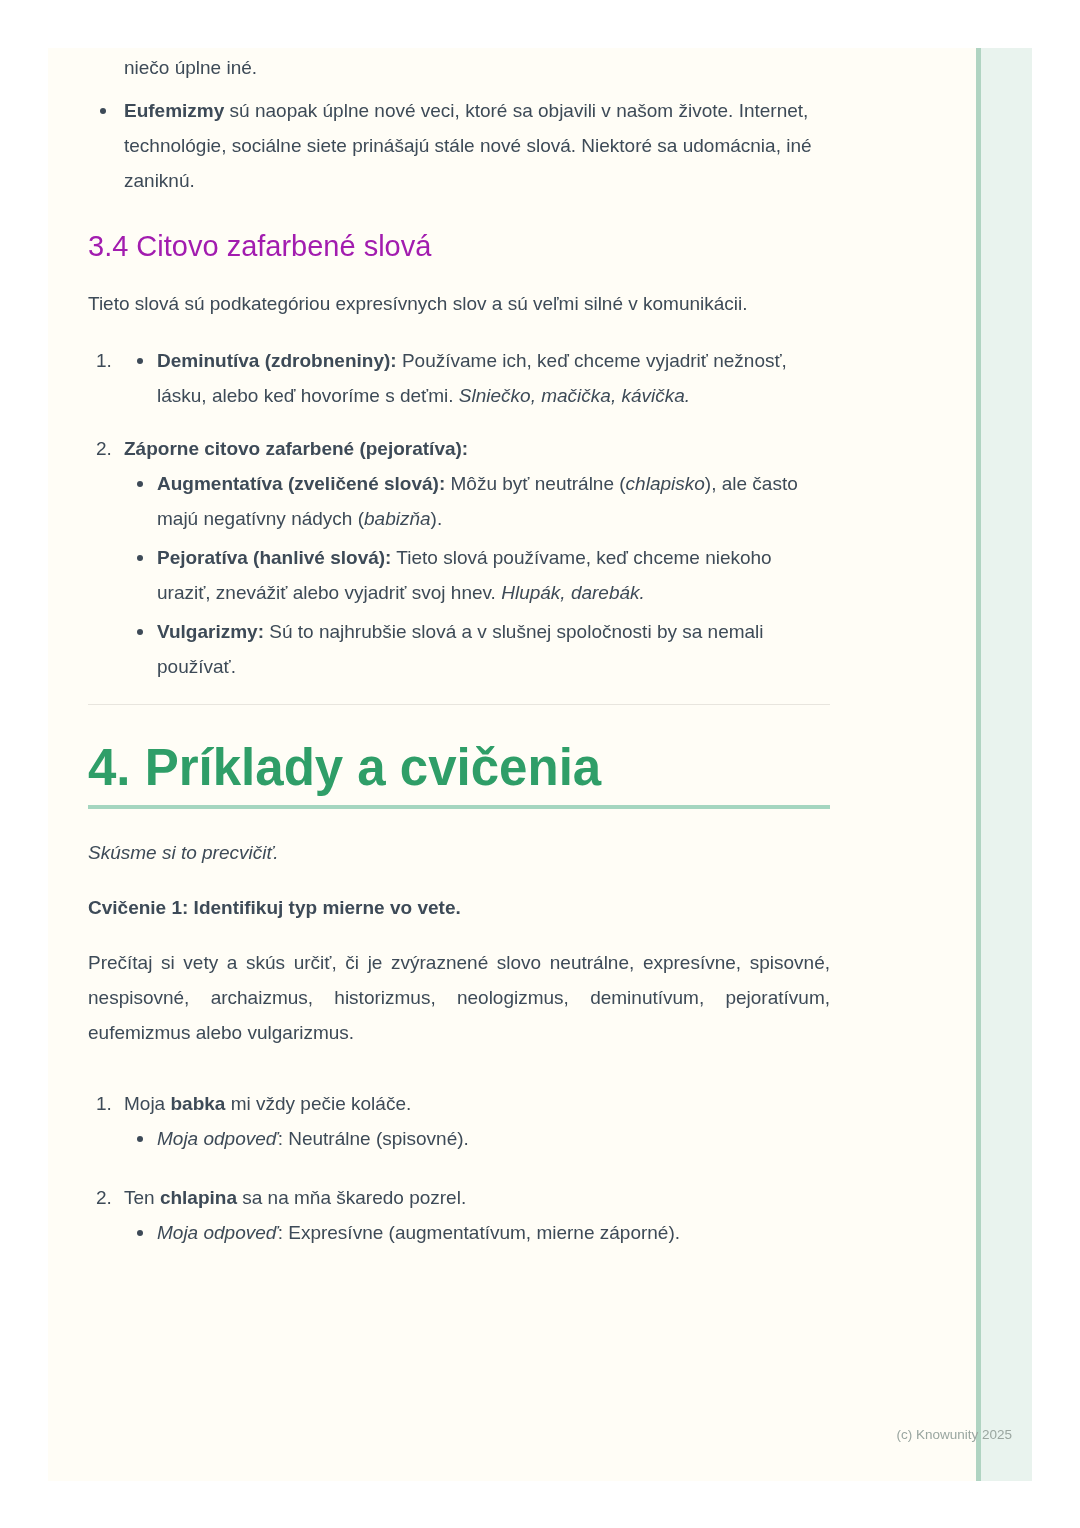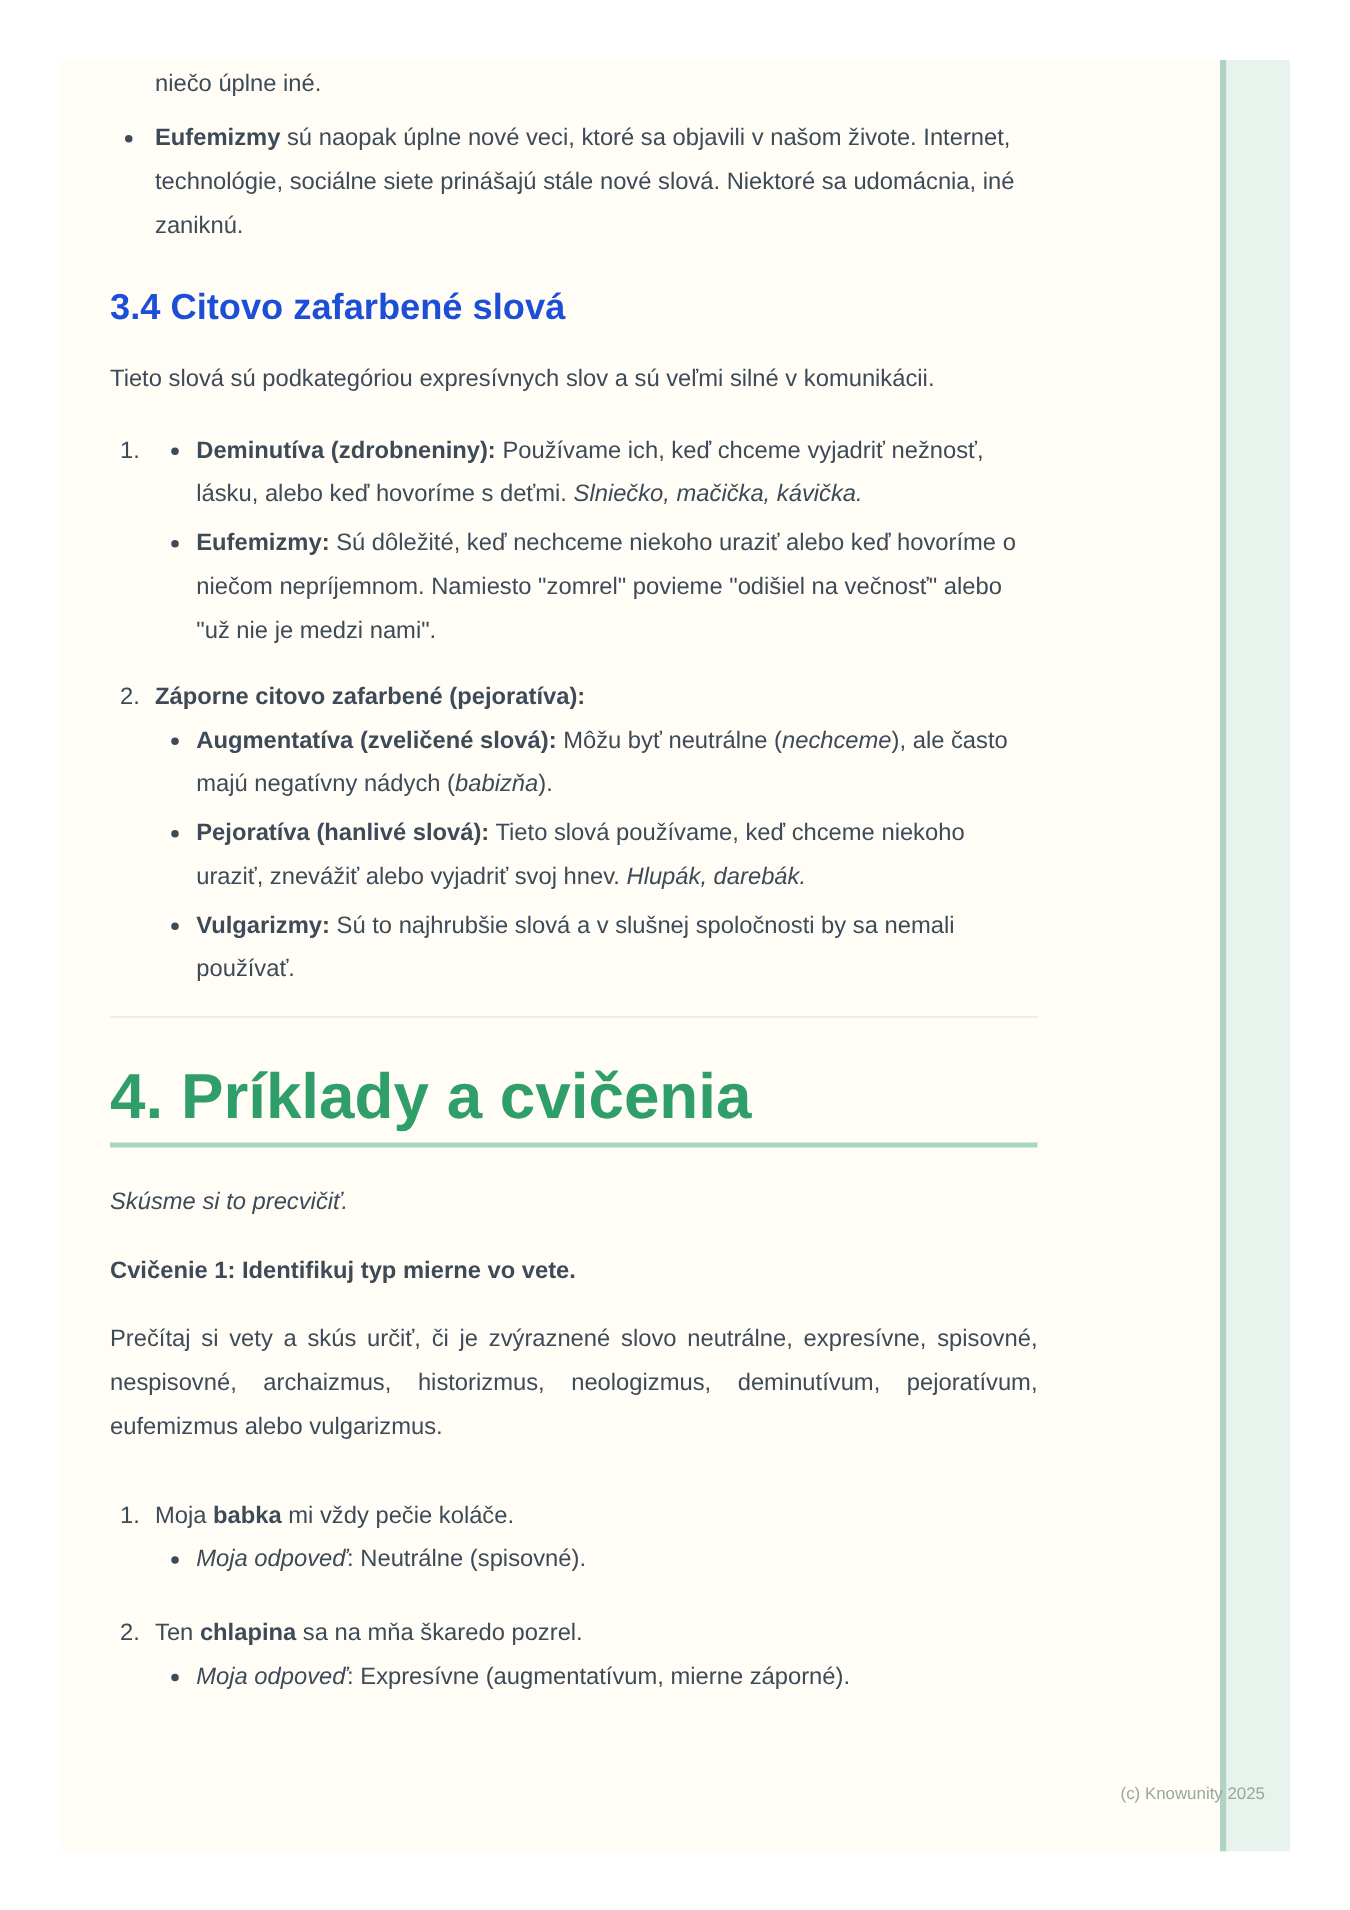--- a/index.html
+++ b/index.html
@@ -12,22 +12,22 @@
   .content { position:absolute; left:40px; top:0; width:742px; padding-top:2px;
     color:#3d4a57; font-size:19px; line-height:35px; }
   .cont-line { margin-left:36px; }
   
   .blist { margin-top:8px; }
   .b-item { position:relative; padding-left:36px; }
   .dot { position:absolute; left:12px; top:15px; width:6px; height:6px;
     border-radius:50%; background:#3d4a57; }
   b { font-weight:bold; }
   i { font-style:italic; }
-  h2.sec { margin-top:28px; color:#1d4ed8; font-size:29px; line-height:40px;
-    font-weight:bold; }
+  h2.sec { margin-top:28px; color:#a21caf; font-size:29px; line-height:40px;
+    font-weight:normal; }
   .para { margin-top:20px; text-align:justify; }
   
   .num-item { position:relative; padding-left:36px; margin-top:22px; }
   .num-item .marker { position:absolute; left:8px; top:0; font-weight:normal; }
   .group2 { margin-top:18px; }
   .sub-list .s-item { position:relative; padding-left:33px; }
   .sub-list .s-item + .s-item { margin-top:4px; }
   .sub-list .sdot { position:absolute; left:13px; top:15px; width:6px; height:6px;
     border-radius:50%; background:#3d4a57; }
   .divider { margin-top:20px; border:none; border-top:1px solid #e8e5de; height:0; }
@@ -62,34 +62,30 @@
 
     <p class="para">Tieto slová sú podkategóriou expresívnych slov a sú veľmi silné v komunikácii.</p>
 
     <div class="num-item">
       <span class="marker">1.</span>
       <div class="sub-list">
         <div class="s-item">
           <span class="sdot"></span>
           <b>Deminutíva (zdrobneniny):</b><span> Používame ich, keď chceme vyjadriť nežnosť, lásku, alebo keď hovoríme s deťmi. </span><i>Slniečko, mačička, kávička.</i>
         </div>
-        <div class="s-item">
-          <span class="sdot"></span>
-          <b>Eufemizmy:</b><span> Sú dôležité, keď nechceme niekoho uraziť alebo keď hovoríme o niečom nepríjemnom. Namiesto "zomrel" povieme "odišiel na večnosť" alebo "už nie je medzi nami".</span>
-        </div>
       </div>
     </div>
 
     <div class="num-item group2">
       <span class="marker">2.</span>
       <b>Záporne citovo zafarbené (pejoratíva):</b>
       <div class="sub-list">
         <div class="s-item">
           <span class="sdot"></span>
-          <b>Augmentatíva (zveličené slová):</b><span> Môžu byť neutrálne (</span><i>nechceme</i><span>), ale často majú negatívny nádych (</span><i>babizňa</i><span>).</span>
+          <b>Augmentatíva (zveličené slová):</b><span> Môžu byť neutrálne (</span><i>chlapisko</i><span>), ale často majú negatívny nádych (</span><i>babizňa</i><span>).</span>
         </div>
         <div class="s-item">
           <span class="sdot"></span>
           <b>Pejoratíva (hanlivé slová):</b><span> Tieto slová používame, keď chceme niekoho uraziť, znevážiť alebo vyjadriť svoj hnev. </span><i>Hlupák, darebák.</i>
         </div>
         <div class="s-item">
           <span class="sdot"></span>
           <b>Vulgarizmy:</b><span> Sú to najhrubšie slová a v slušnej spoločnosti by sa nemali používať.</span>
         </div>
       </div>

